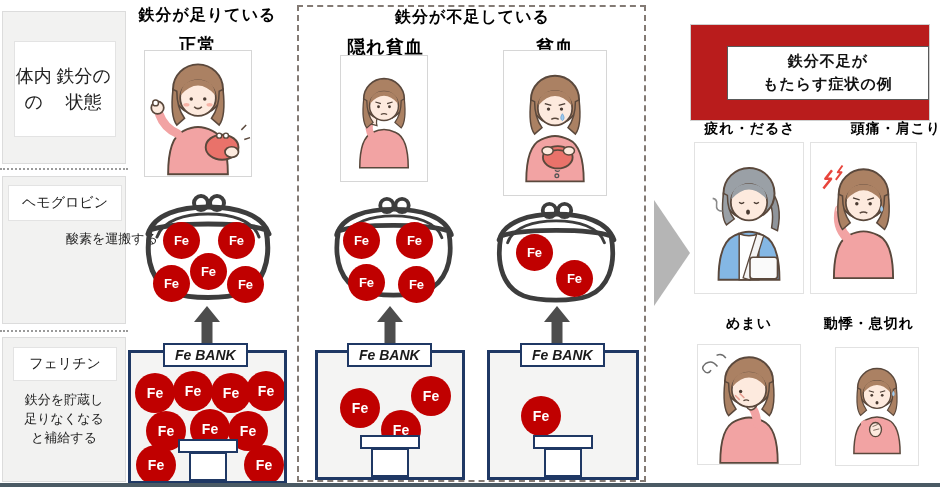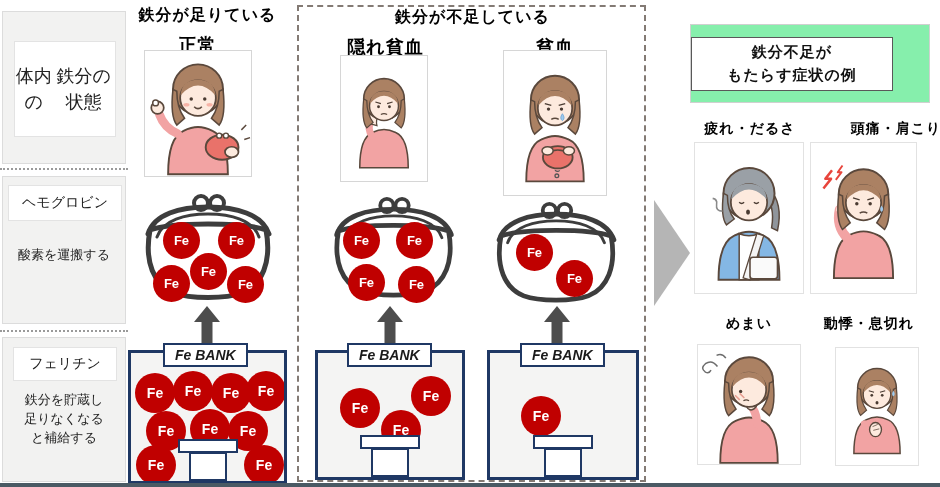--- a/index.html
+++ b/index.html
@@ -31,43 +31,43 @@
   .bank-sign{position:absolute;top:-6px;left:50%;transform:translateX(-50%);background:#fff;border:2px solid #1f3864;
              padding:2px 10px;font-weight:bold;font-size:14px;color:#1a1a1a;white-space:nowrap;z-index:3;font-style:italic;}
   .podium{position:absolute;left:50%;transform:translateX(-50%);bottom:0;width:60px;height:42px;z-index:2;}
   .podium .ptop{position:absolute;left:0;top:0;width:60px;height:14px;background:#fff;border:2px solid #1f3864;box-sizing:border-box;}
   .podium .pbase{position:absolute;left:11px;top:13px;width:38px;height:29px;background:#fff;border:2px solid #1f3864;box-sizing:border-box;}
   
   .uparrow{position:absolute;width:26px;height:42px;}
   .bigarrow{position:absolute;left:654px;top:200px;width:0;height:0;
             border-top:53px solid transparent;border-bottom:53px solid transparent;border-left:36px solid #b5b5b5;}
   
-  .symhdr{position:absolute;left:690px;top:24px;width:240px;height:79px;background:#86efac;border:1px solid #d0d0d0;box-sizing:border-box;
-          display:flex;align-items:center;justify-content:flex-start;}
+  .symhdr{position:absolute;left:690px;top:24px;width:240px;height:97px;background:#b91c1c;border:1px solid #d0d0d0;box-sizing:border-box;
+          display:flex;align-items:center;justify-content:flex-end;}
   .symhdr .inner{background:#fff;border:1px solid #595959;width:200px;height:52px;display:flex;flex-direction:column;
                  align-items:center;justify-content:center;font-size:15px;font-weight:bold;color:#111;line-height:1.5;letter-spacing:1px;}
   .symlabel{position:absolute;font-size:14px;font-weight:bold;color:#000;text-align:center;letter-spacing:1px;}
   .bottombar{position:absolute;left:0;top:483px;width:940px;height:4px;background:#4a5a64;}
 </style>
 </head>
 <body>
 
 <div class="canvas">
 
   <div class="sbox" style="top:11px;height:153px;">
     <div class="wlabel" style="left:11px;top:29px;width:100px;height:94px;flex-direction:row;font-size:18px;line-height:26px;">
       <span>体内の</span>
       <span>鉄分の状態</span>
     </div>
   </div>
   <div class="divider" style="top:168px;"></div>
 
   <div class="sbox" style="top:176px;height:148px;">
     <div class="wlabel" style="left:5px;top:8px;width:112px;height:34px;">ヘモグロビン</div>
-    <div class="desc" style="top:68px;">酸素を運搬する</div>
+    <div class="desc" style="top:52px;padding-left:48px;">酸素を運搬する</div>
   </div>
   <div class="divider" style="top:330px;"></div>
 
   <div class="sbox" style="top:337px;height:145px;">
     <div class="wlabel" style="left:10px;top:9px;width:102px;height:32px;">フェリチン</div>
     <div class="desc" style="top:52px;">
       <div>鉄分を貯蔵し</div>
       <div>足りなくなる</div>
       <div>と補給する</div>
     </div>

